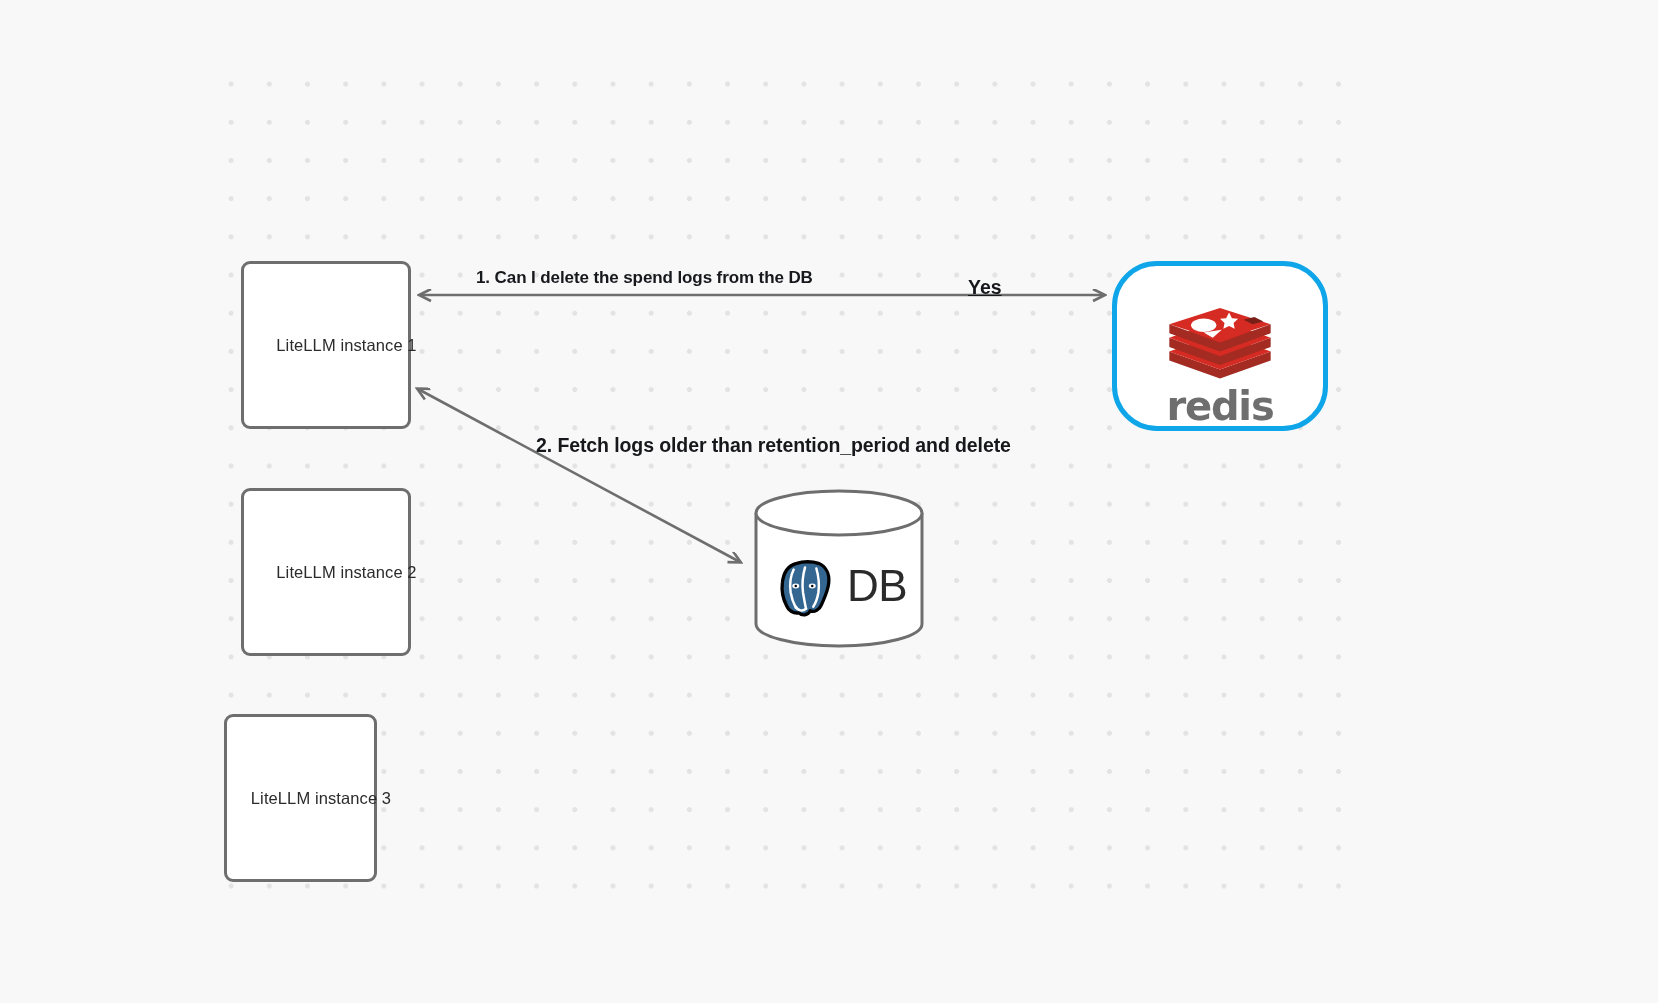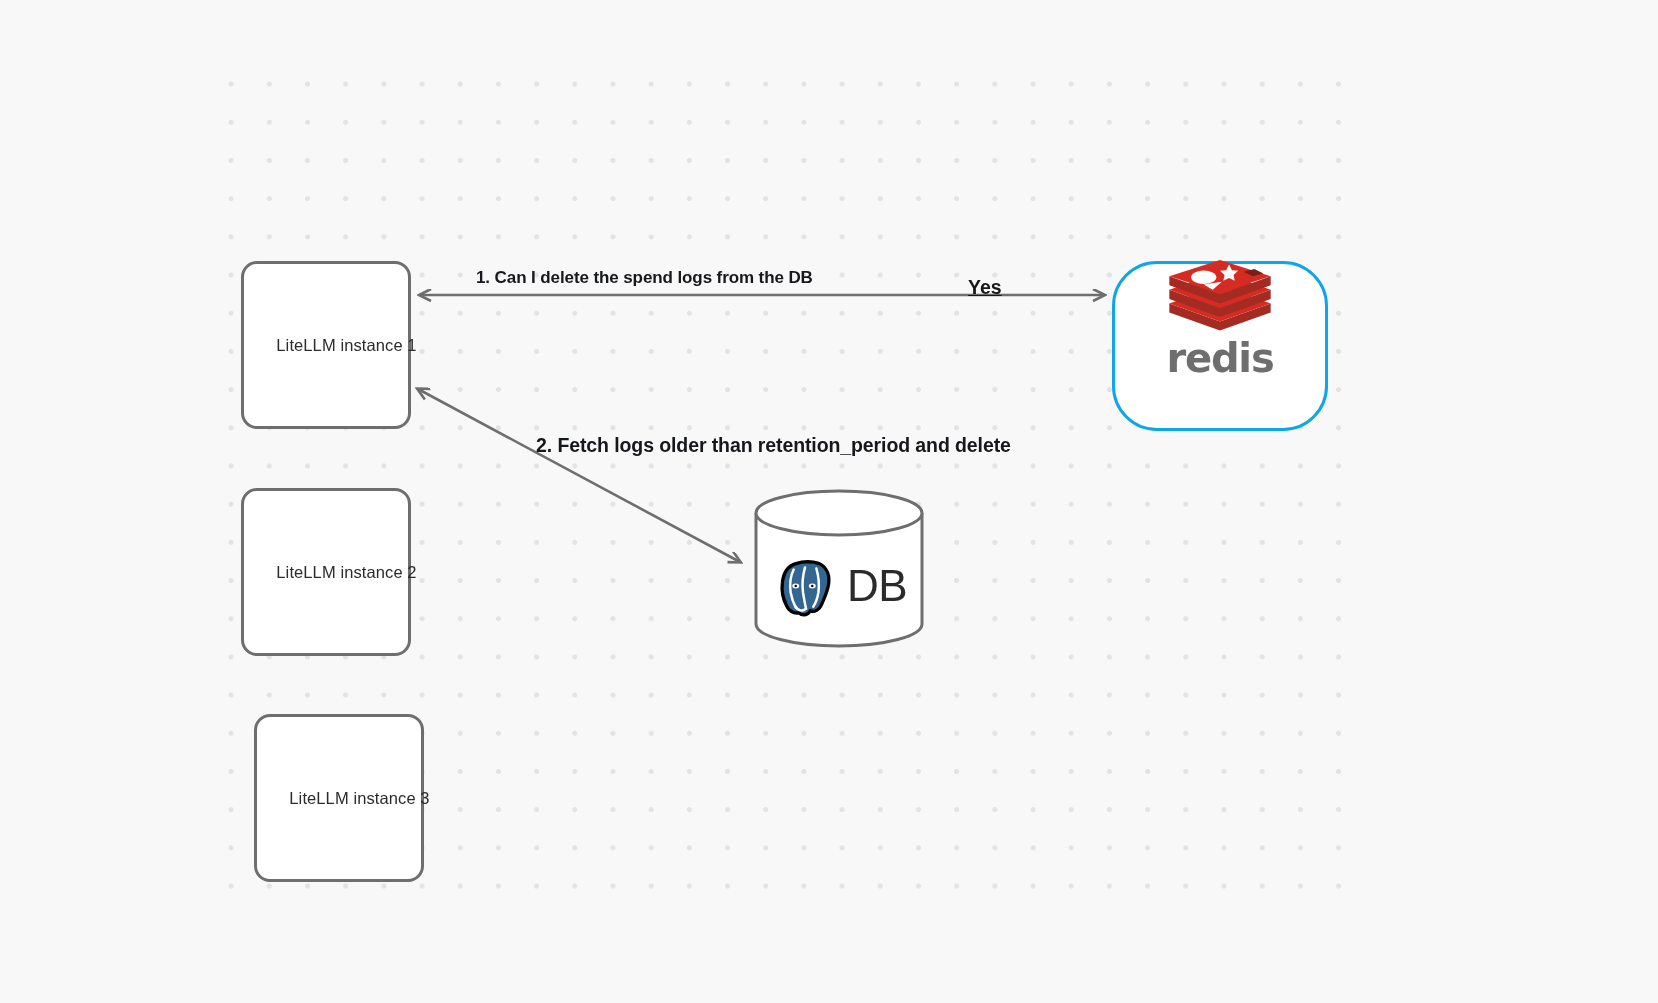--- a/index.html
+++ b/index.html
@@ -30,52 +30,52 @@
     background-size: 38.2px 38.2px;
     background-position: 12px 10px;
     pointer-events: none;
   }
 
   
   .node-box {
     position: absolute;
     background: #ffffff;
     border: 3px solid #6e6e6e;
-    border-radius: 16px;
+    border-radius: 9px;
     display: flex;
     align-items: center;
     justify-content: center;
     padding-left: 41px;
   }
   .node-box .node-label {
     font-size: 16.5px;
     color: #2b2b2b;
     font-family: "Liberation Sans", sans-serif;
     letter-spacing: 0.1px;
     white-space: nowrap;
   }
 
   #box-instance-1 { left: 241px; top: 261px; width: 170px; height: 168px; }
   #box-instance-2 { left: 241px; top: 488px; width: 170px; height: 168px; }
-  #box-instance-3 { left: 254px; top: 714px; width: 170px; height: 168px; }
+  #box-instance-3 { left: 224px; top: 714px; width: 153px; height: 168px; }
 
   
   #box-redis {
     position: absolute;
     left: 1112px;
     top: 261px;
     width: 216px;
     height: 170px;
     background: #ffffff;
-    border: 3px solid #0ea5e9;
+    border: 5px solid #0ea5e9;
     border-radius: 45px;
     display: flex;
     flex-direction: column;
     align-items: center;
-    justify-content: flex-start;
+    justify-content: flex-end;
   }
   #redis-logo-wrap {
     display: flex;
     flex-direction: column;
     align-items: center;
     justify-content: center;
     margin-top: -4px;
   }
   #redis-wordmark {
     font-family: "DejaVu Sans", sans-serif;

